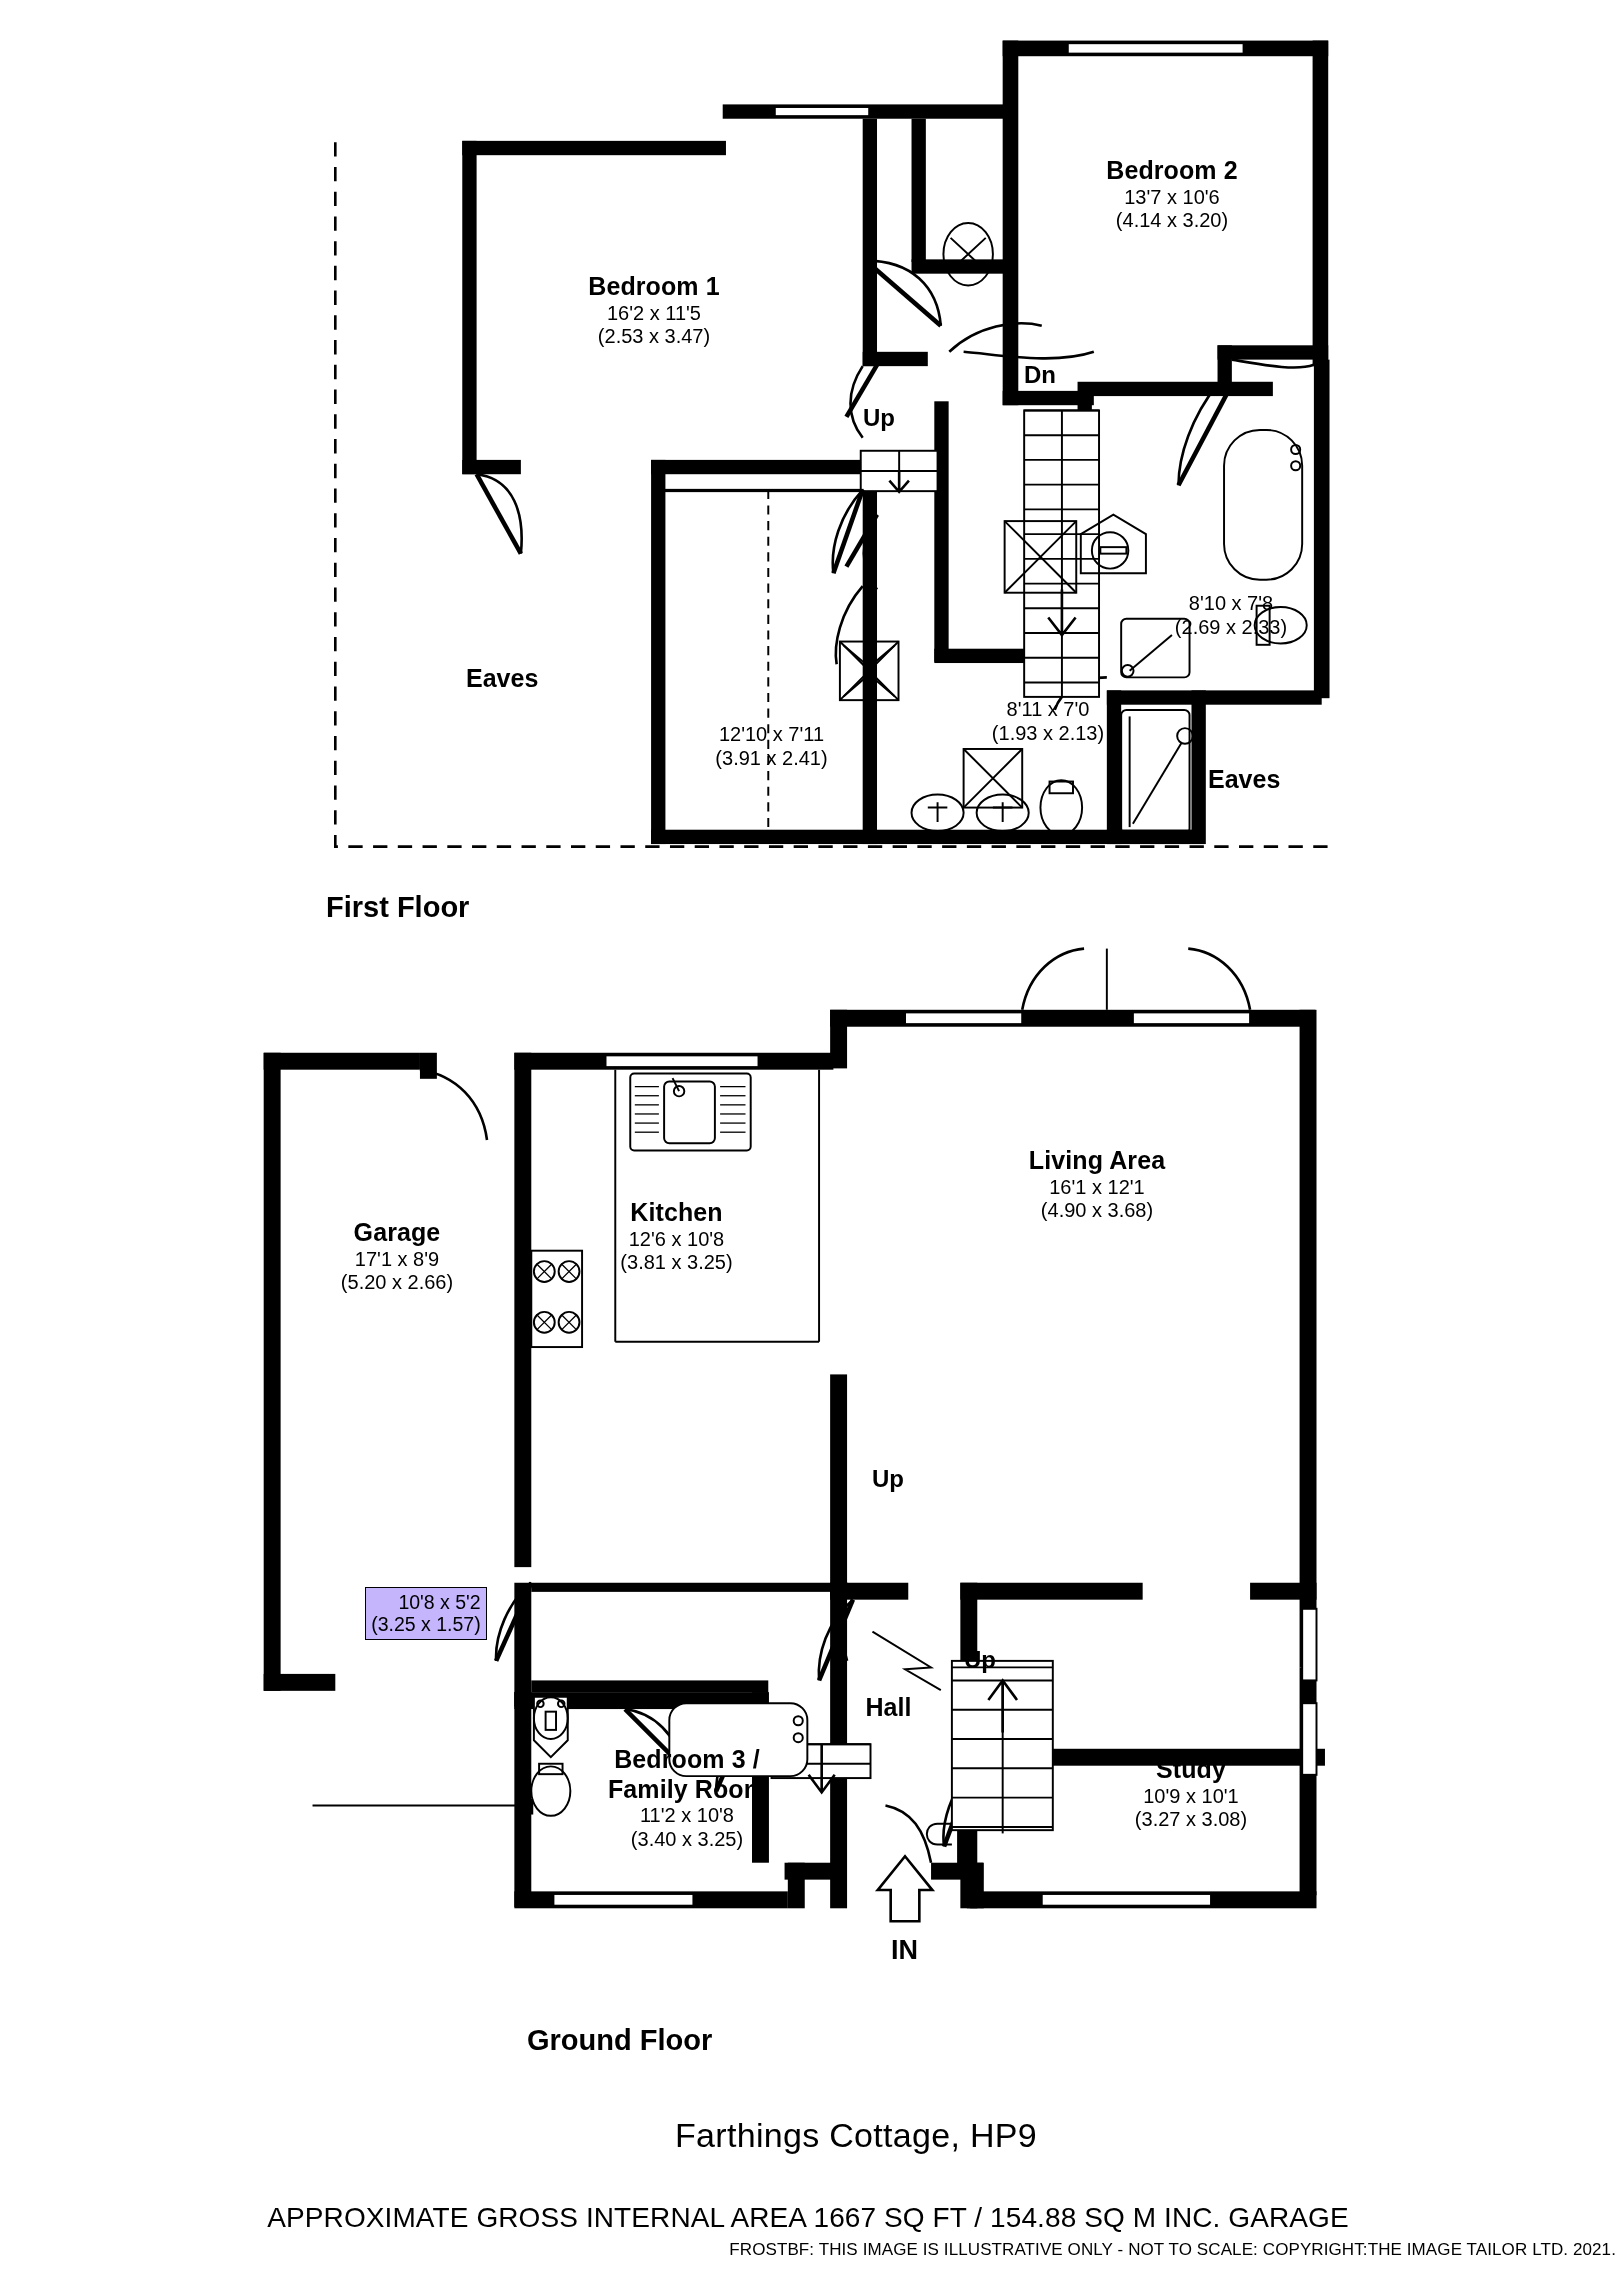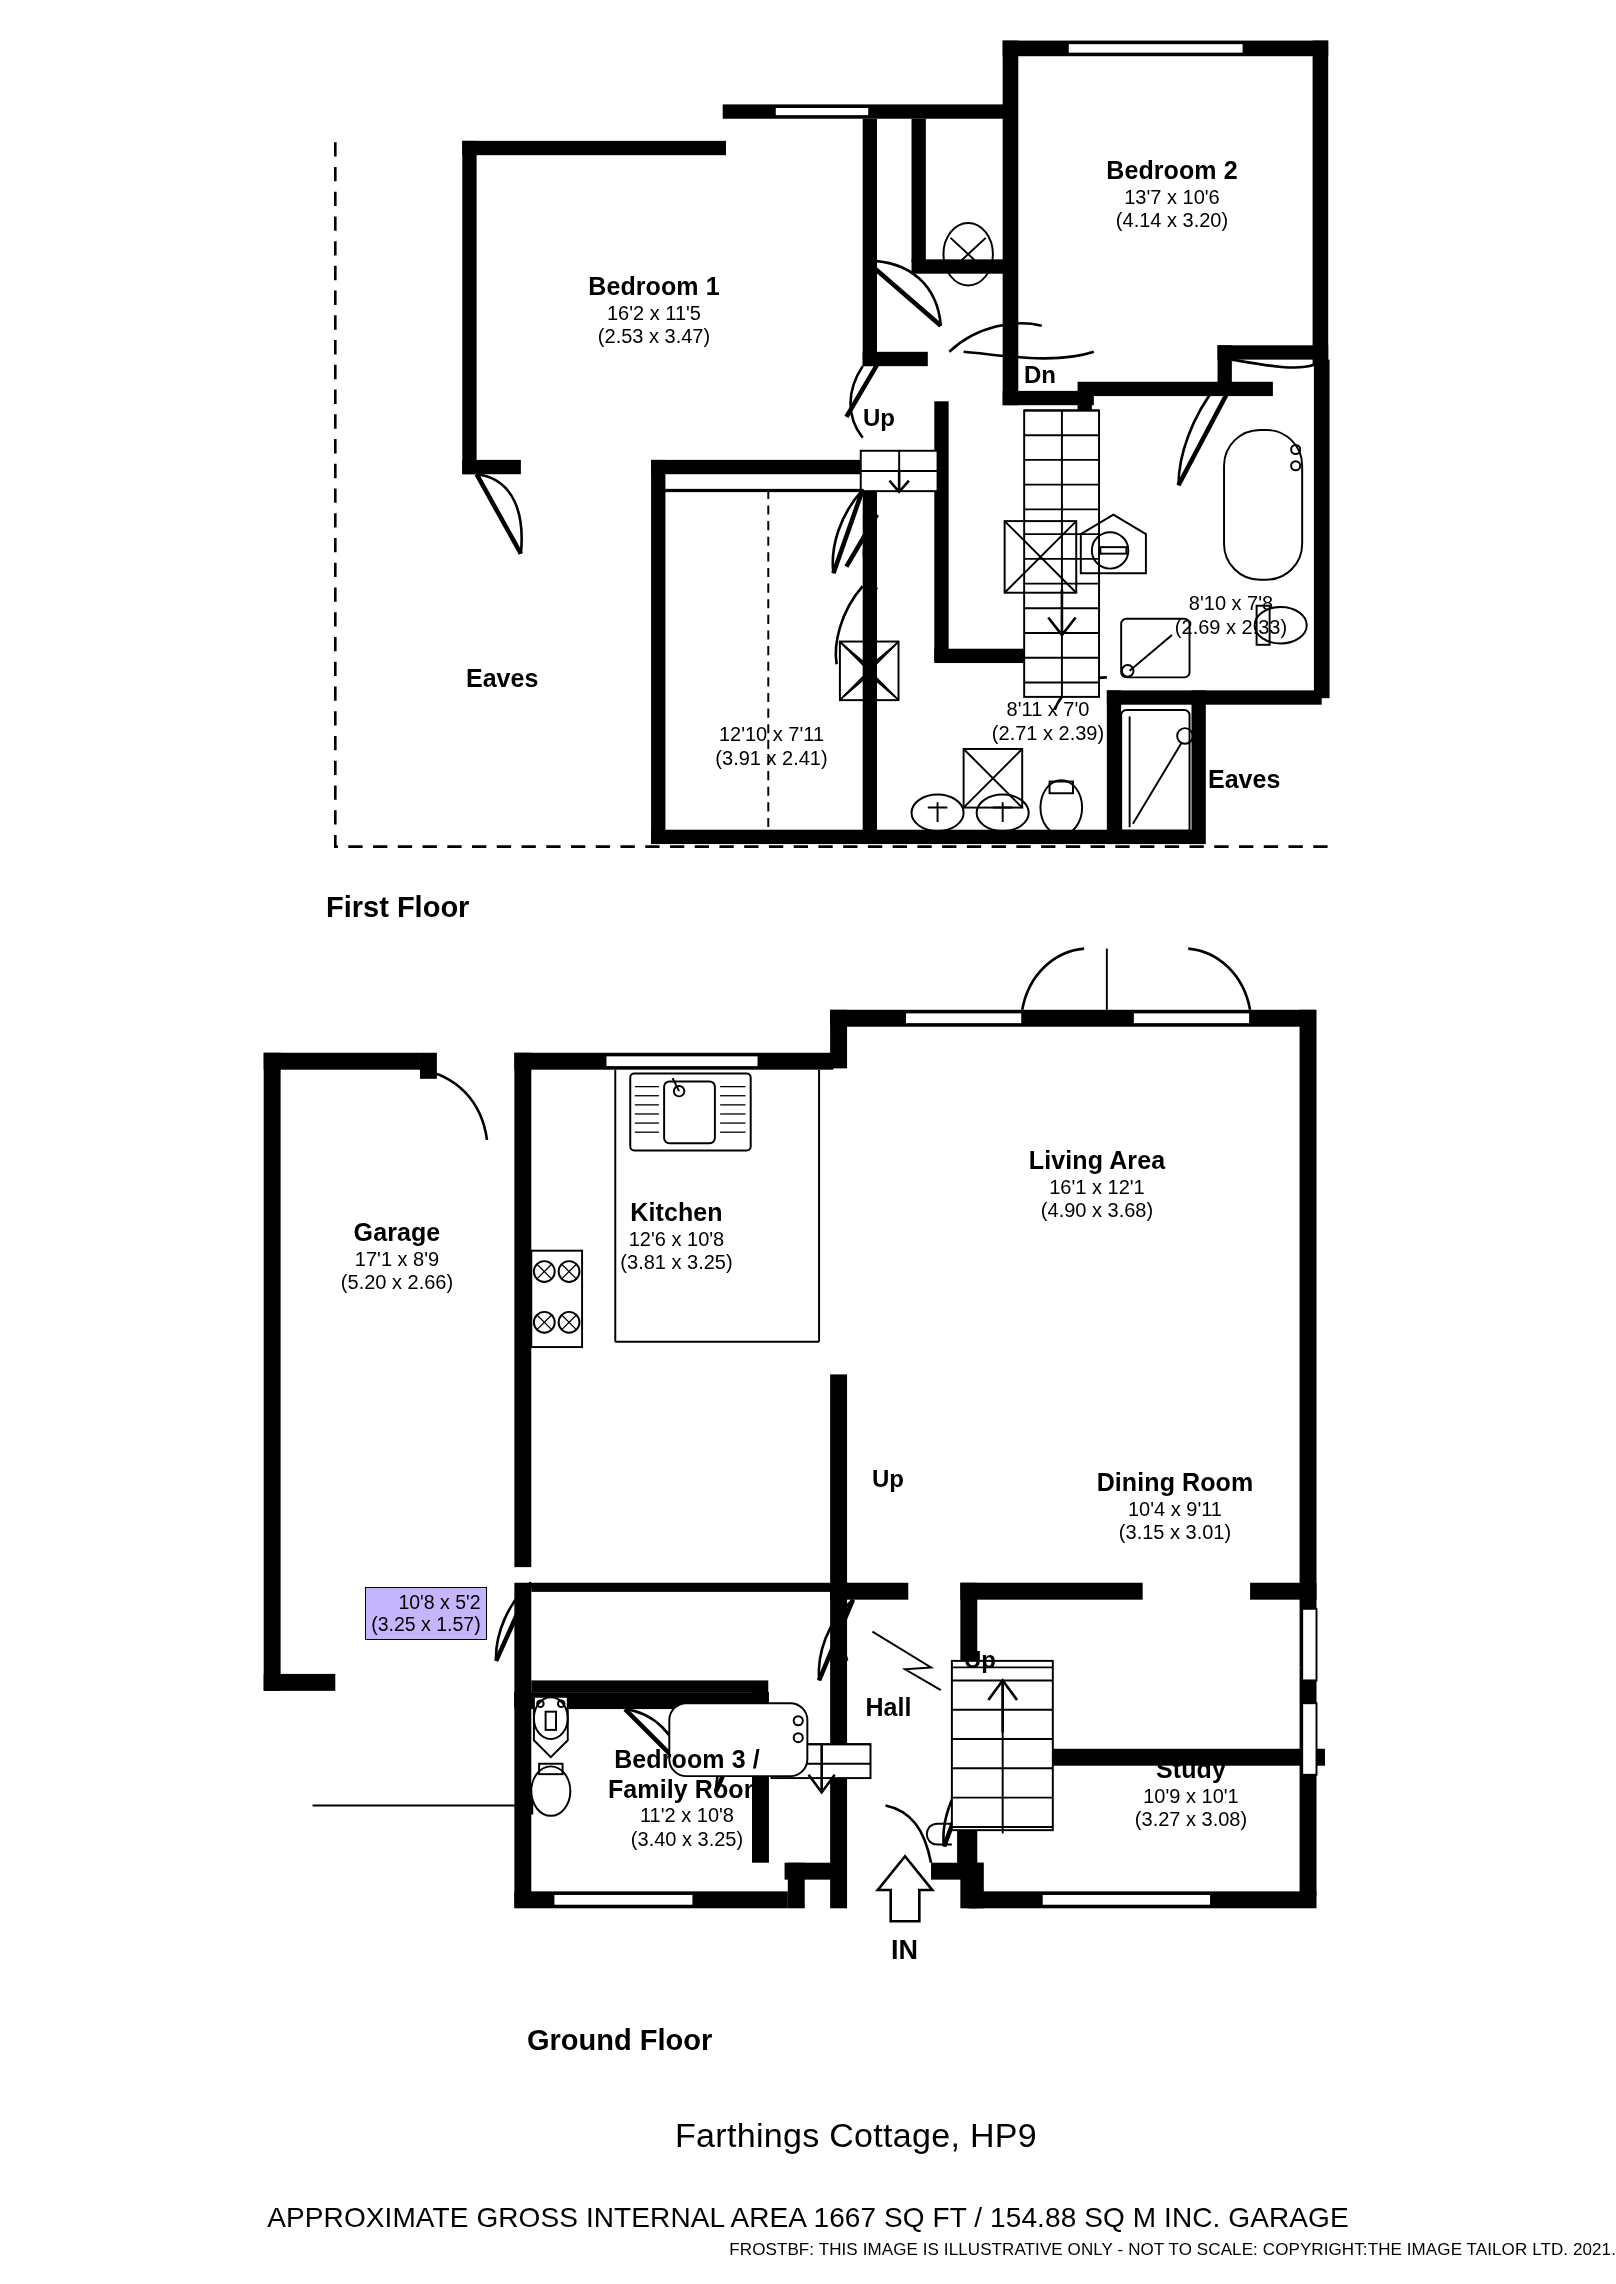--- a/index.html
+++ b/index.html
@@ -270,21 +270,21 @@
     <span class="rm-dim">(4.14 x 3.20)</span>
   </div>
 
   <div class="lbl dim-only" style="left:1130px; top:592px; width:202px;">
     <span class="rm-dim">8'10 x 7'8</span>
     <span class="rm-dim">(2.69 x 2.33)</span>
   </div>
 
   <div class="lbl dim-only" style="left:944px; top:698px; width:208px;">
     <span class="rm-dim">8'11 x 7'0</span>
-    <span class="rm-dim">(2.71 x 2.39)</span>
+    <span class="rm-dim">(1.93 x 2.13)</span>
   </div>
 
   <div class="lbl dim-only" style="left:664px; top:723px; width:215px;">
     <span class="rm-dim">12'10 x 7'11</span>
     <span class="rm-dim">(3.91 x 2.41)</span>
   </div>
 
   <div class="eaves-label" style="left:466px; top:664px;">Eaves</div>
   <div class="eaves-label" style="left:1208px; top:765px;">Eaves</div>
   <div class="dir-label" style="left:863px; top:404px;">Up</div>
@@ -466,25 +466,20 @@
     <span class="rm-dim">12'6 x 10'8</span>
     <span class="rm-dim">(3.81 x 3.25)</span>
   </div>
 
   <div class="lbl" style="left:967px; top:1146px; width:260px;">
     <span class="rm-name">Living Area</span>
     <span class="rm-dim">16'1 x 12'1</span>
     <span class="rm-dim">(4.90 x 3.68)</span>
   </div>
 
-  <div class="lbl" style="left:1045px; top:1468px; width:260px;">
-    <span class="rm-name">Dining Room</span>
-    <span class="rm-dim">10'4 x 9'11</span>
-    <span class="rm-dim">(3.15 x 3.01)</span>
-  </div>
 
   <div class="lbl" style="left:1061px; top:1755px; width:260px;">
     <span class="rm-name">Study</span>
     <span class="rm-dim">10'9 x 10'1</span>
     <span class="rm-dim">(3.27 x 3.08)</span>
   </div>
 
   <div class="lbl" style="left:557px; top:1745px; width:260px;">
     <span class="rm-name">Bedroom 3 /</span>
     <span class="rm-name">Family Room</span>

